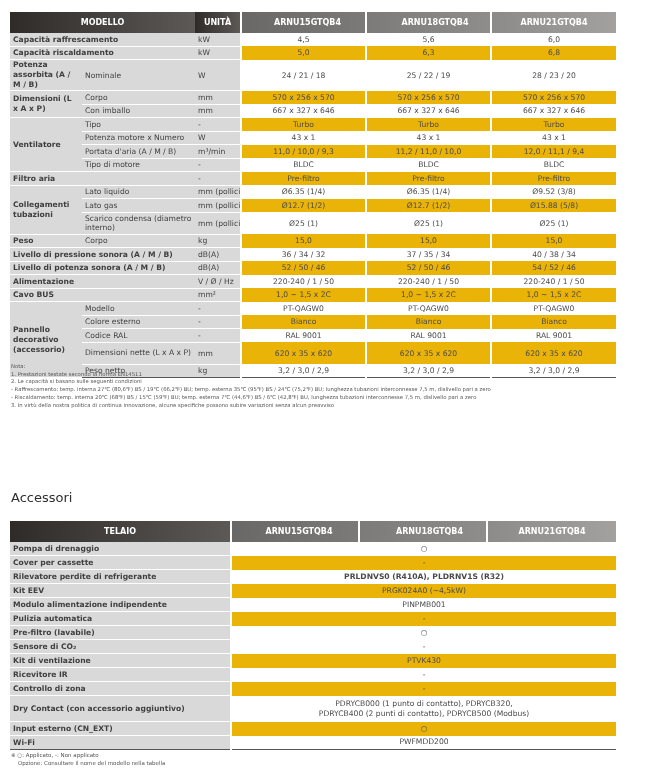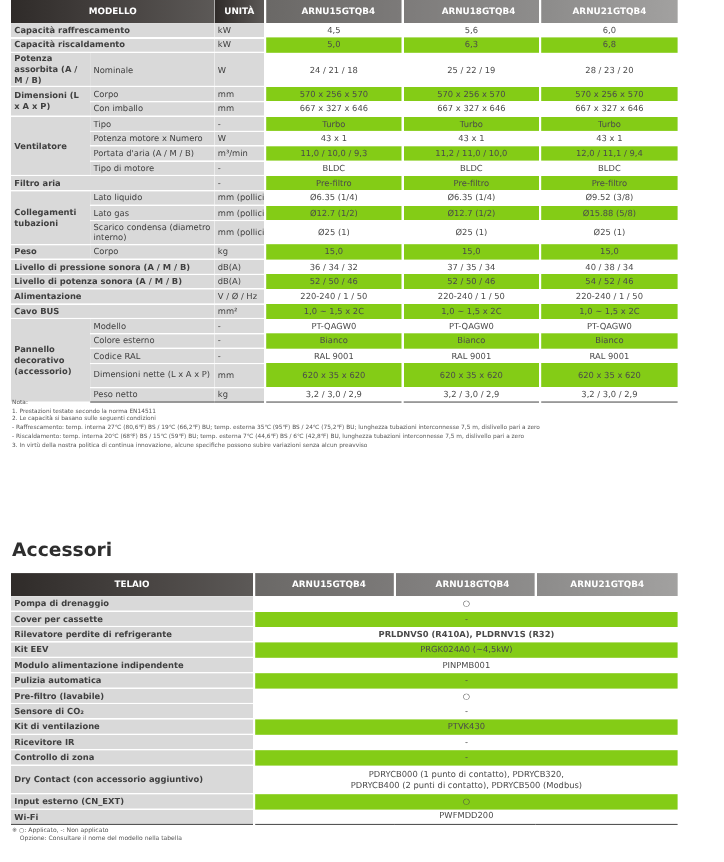--- a/index.html
+++ b/index.html
@@ -11,39 +11,39 @@
   td, th { padding: 0 3px; font-size: 7.6px; line-height: 9px; white-space: nowrap; overflow: hidden; }
   th { color: #fff; font-weight: bold; text-align: center; height: 21px; font-size: 8px; }
   .hdr-dark { background: linear-gradient(90deg, #2f2b29 0%, #4a4644 60%, #5c5957 100%); }
   .hdr-mid { background: linear-gradient(90deg, #6a6866, #7c7a79); border-left: 2px solid #fff; padding-left: 11px; }
   .hdr-light { background: linear-gradient(90deg, #7d7b7a, #8e8d8c); border-left: 2px solid #fff; padding-left: 16px; }
   .hdr-lighter { background: linear-gradient(90deg, #8c8b8a, #a2a1a0); border-left: 2px solid #fff; }
   .lbl { background: #d9d9d9; color: #3f3f3f; border-bottom: 1px solid #fff; }
   .lbl.bold { font-weight: bold; }
   .val { text-align: center; color: #4a4a4a; border-left: 2px solid #fff; }
   tr.odd .val { background: #ffffff; }
-  tr.even .val { background: #84cc16; }
+  tr.even .val { background: #eab308; }
   .spec td { height: 12.5px; }
   .spec tr.tall td { height: 21px; }
   .spec tr:last-child td { border-bottom: 1px solid #555; margin-top: 48px; }
   .grp { vertical-align: middle; white-space: normal; line-height: 10px; }
   .wrap { white-space: normal; line-height: 9.5px; }
   .notes { position: absolute; left: 11px; top: 363px; font-size: 5.3px; line-height: 7.7px; color: #555; }
   .notes div { white-space: nowrap; }
-  h2 { position: absolute; left: 11px; top: 490px; margin: 0; font-size: 17px; font-weight: bold; color: #2e2e2e; font-family: "DejaVu Sans", sans-serif; }
+  h2 { position: absolute; left: 11px; top: 490px; margin: 0; font-size: 13px; font-weight: normal; color: #2e2e2e; font-family: "DejaVu Sans", sans-serif; }
   .acc td { height: 13px; }
   .acc tr.tall td { height: 25px; }
   .acc td.val { text-align: center; }
   .acc tr:last-child td { border-bottom: 1px solid #555; }
   .legend { position: absolute; left: 11px; top: 751px; font-size: 5.5px; line-height: 8px; color: #555; }
 </style>
 </head>
 <body>
 
-<table class="spec" style="top:0; width:606px;">
+<table class="spec" style="top:12px; width:606px;">
   <colgroup>
     <col style="width:72px">
       <col style="width:113px">
       <col style="width:46px">
       <col style="width:125px">
       <col style="width:125px">
       <col style="width:125px">
   </colgroup>
   <thead>
     <tr>

